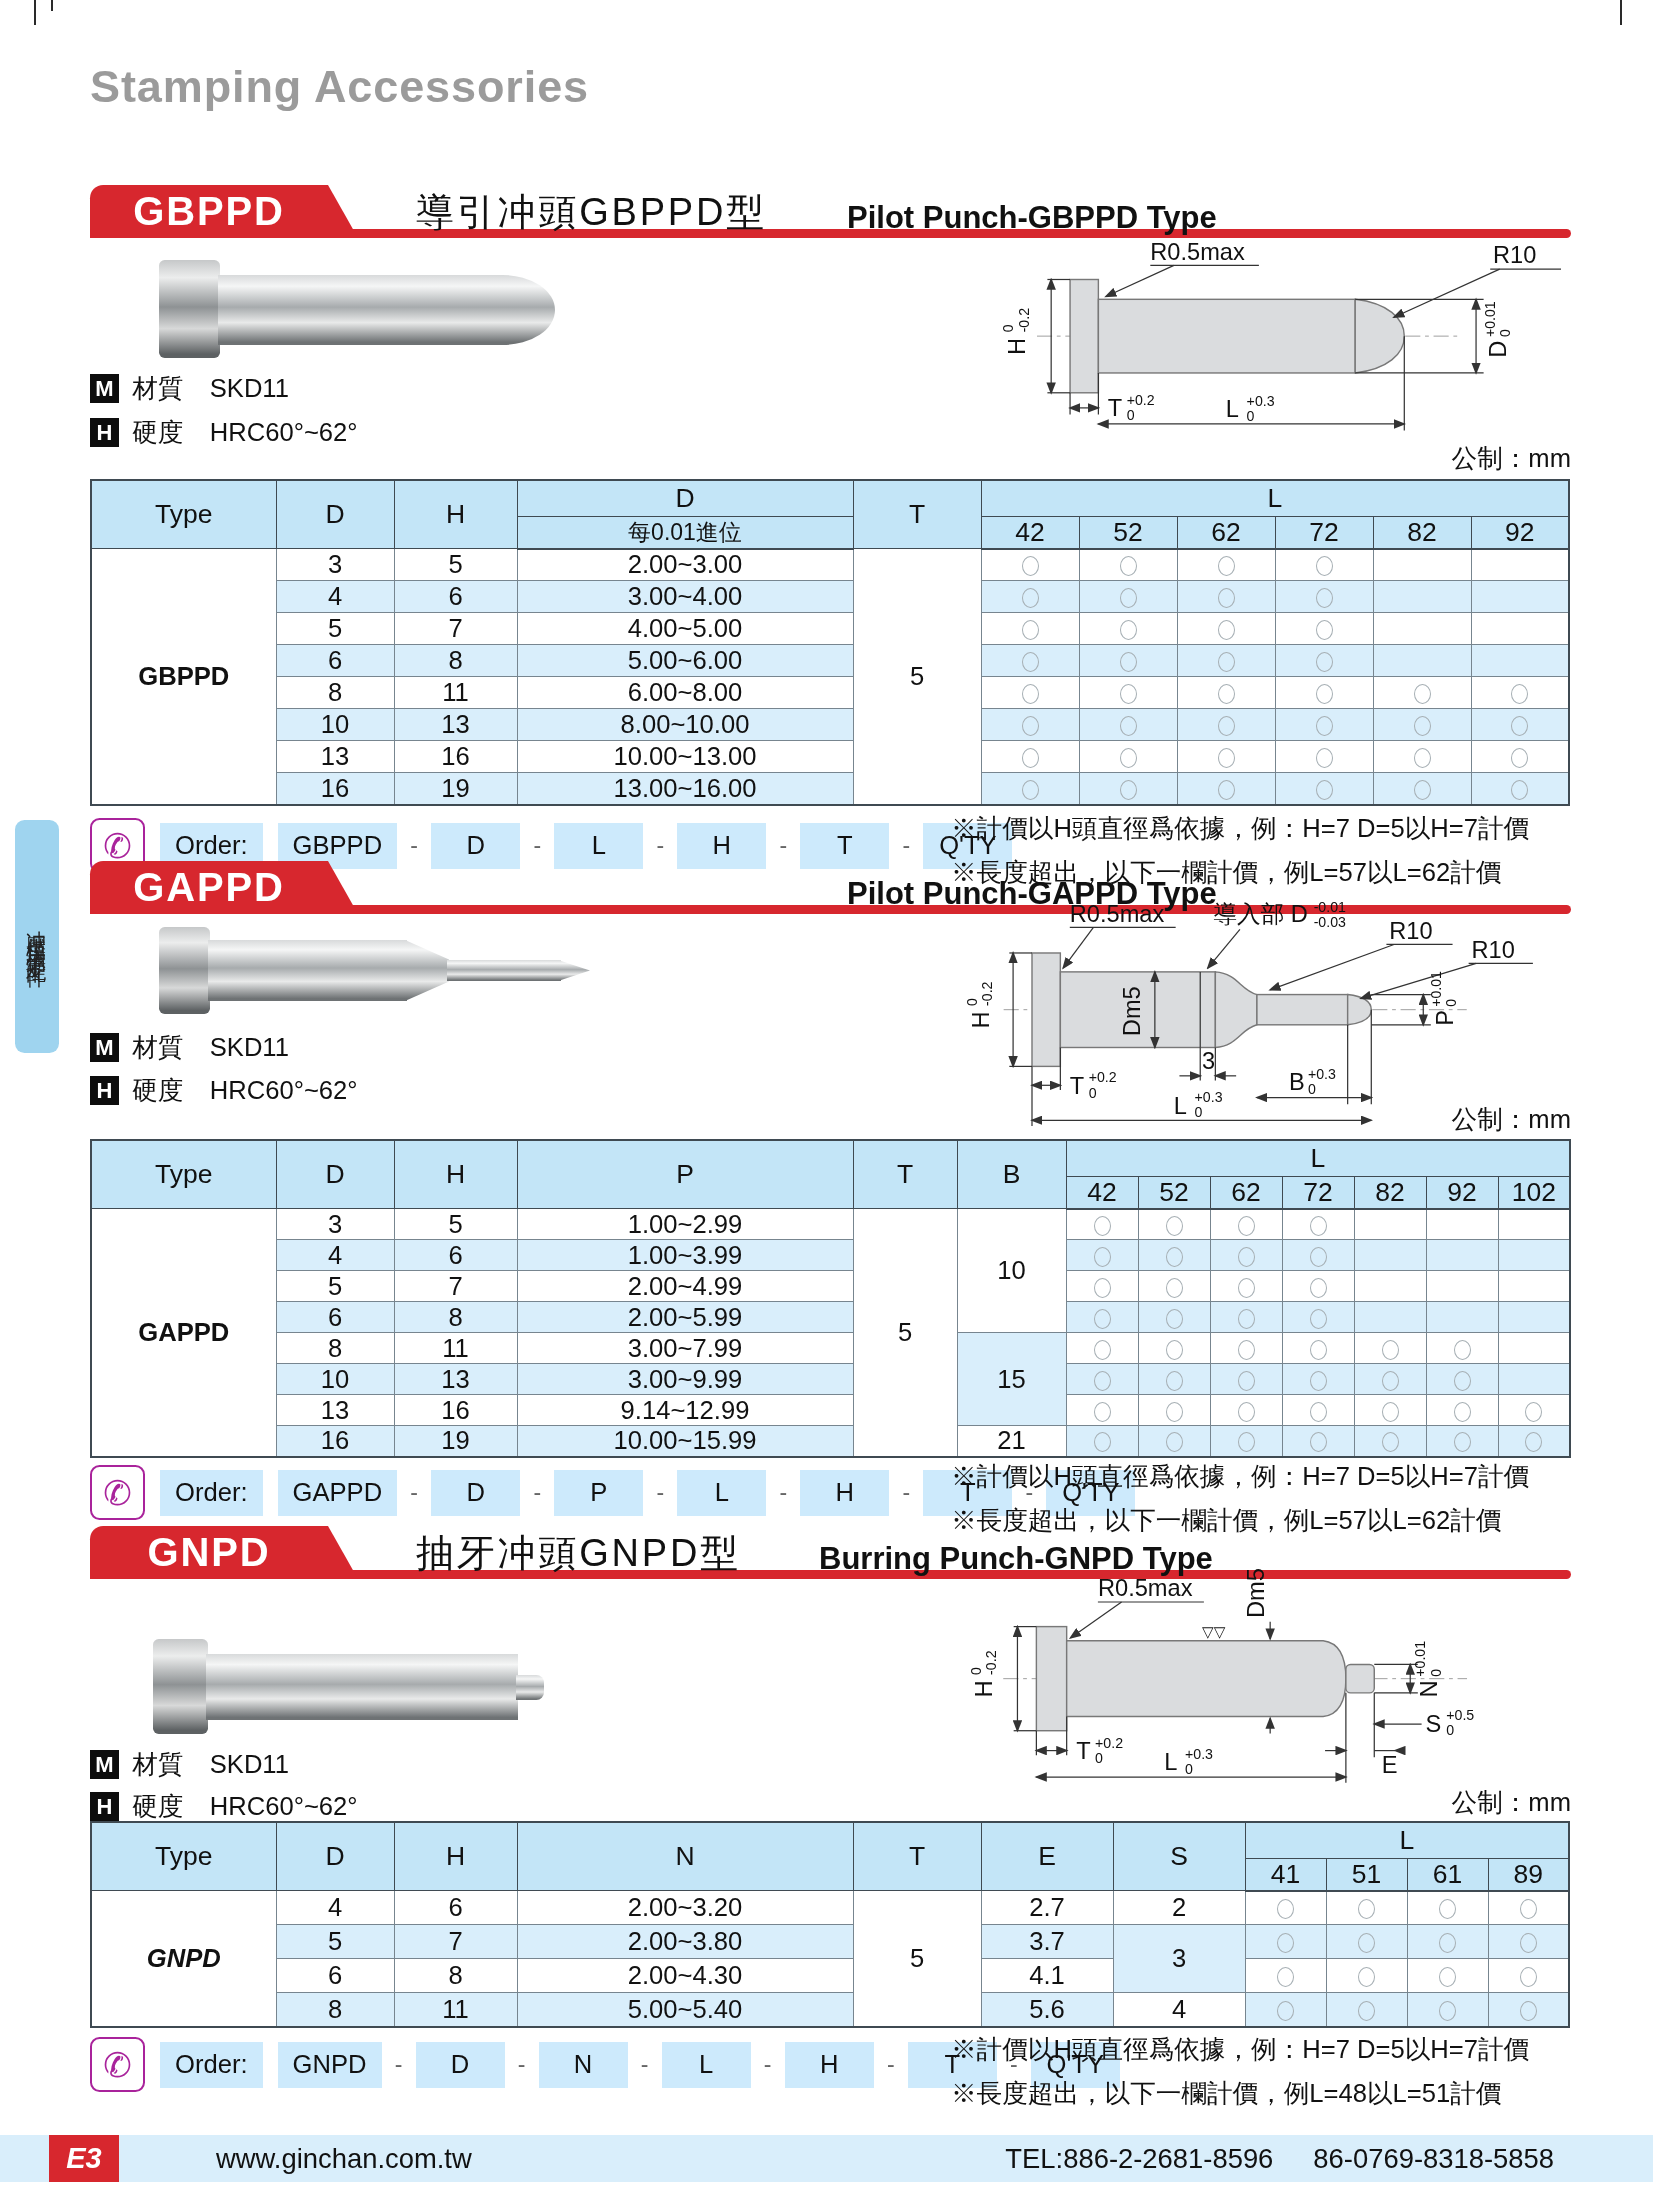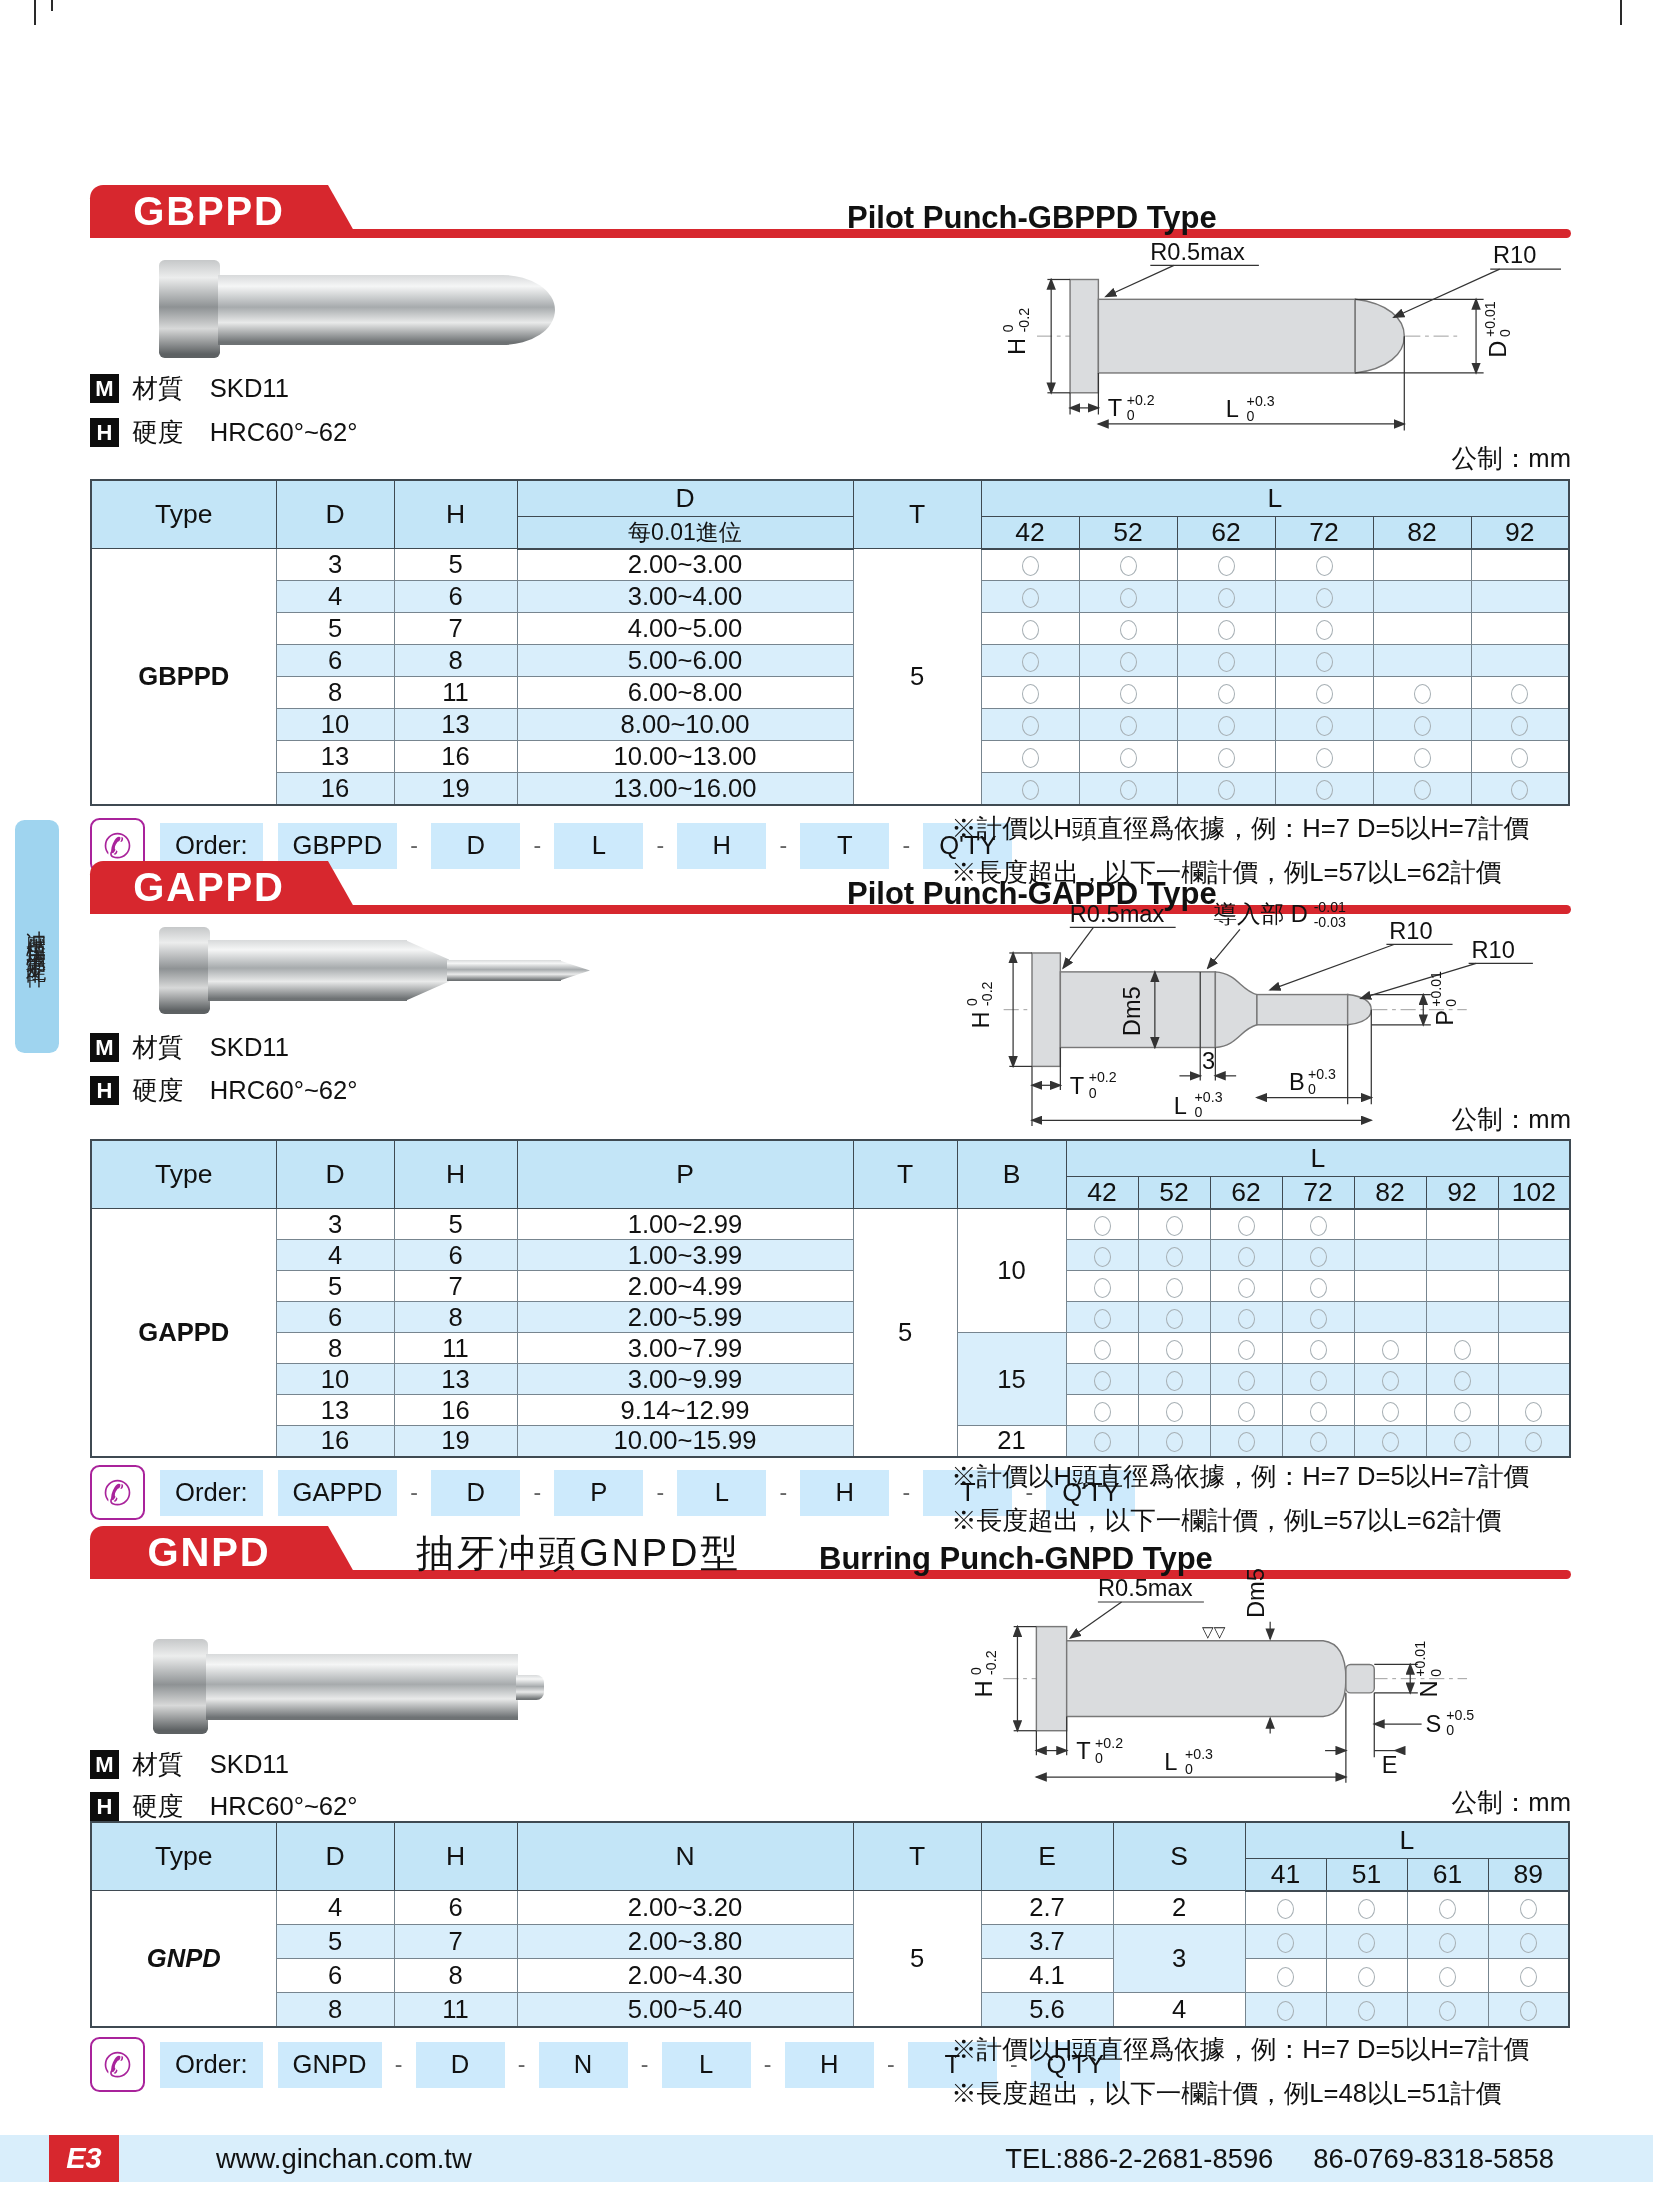--- a/index.html
+++ b/index.html
@@ -84,24 +84,26 @@
       <path d="M13,0 L0,5 L13,10 Z" fill="#333"></path>
     </marker>
   </defs>
 </svg>
 
 <div class="mark" style="left:34px;top:0;width:1.9px;height:24.6px"></div>
 <div class="mark" style="left:51px;top:0;width:1.9px;height:11.4px"></div>
 <div class="mark" style="left:1620px;top:0;width:1.9px;height:24.6px"></div>
 
 <div class="main-title">
+  <span class="en">Stamping Accessories</span>
 </div>
 
 <div class="sec-head" style="top:185px">
   <div class="badge">GBPPD</div>
+  <div class="sec-cjk">導引冲頭GBPPD型</div>
   <div class="sec-en" style="left:757px">Pilot Punch-GBPPD Type</div>
 </div>
 
 <div class="photo" style="left:159px;top:254px;width:407px;height:114px">
   <div class="ph-head" style="left:0;top:5.7px;width:61px;height:98px"></div>
   <div style="left:59px;top:21px;width:284px;height:70px"></div>
   <div class="nose" style="left:341px;top:21px;width:55px;height:70px"></div>
 </div>
 
 <svg class="draw" style="left:956px;top:237px" width="653" height="203" viewBox="0 0 690 215">

